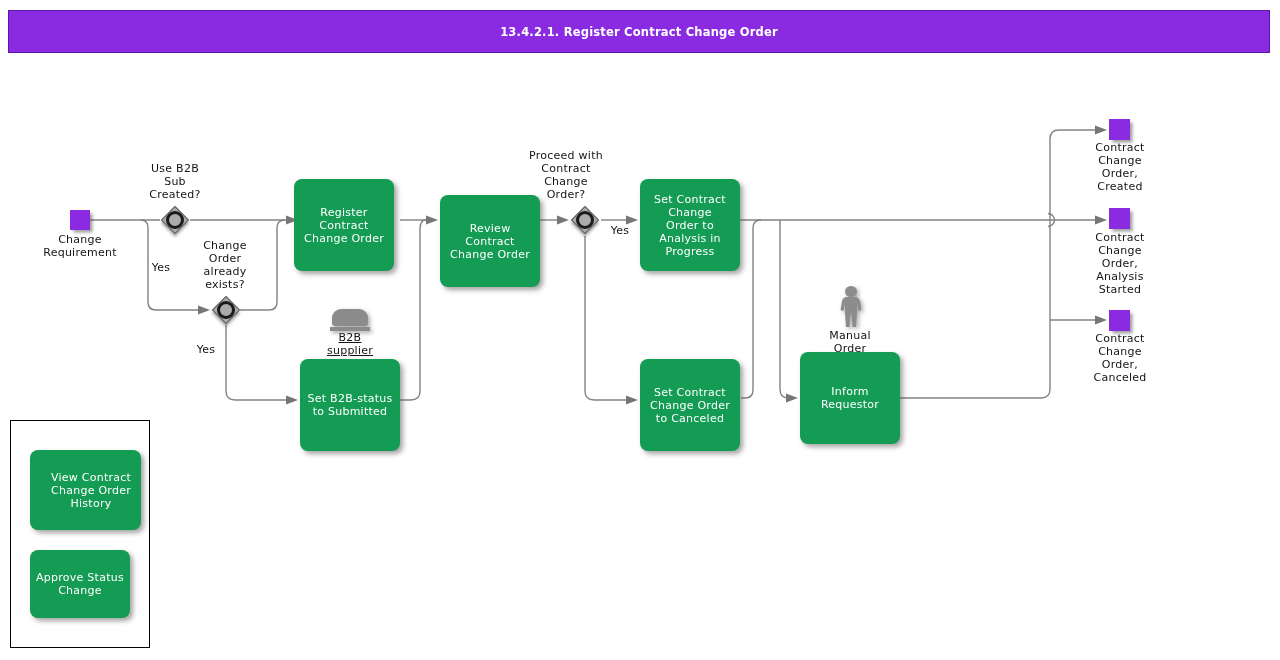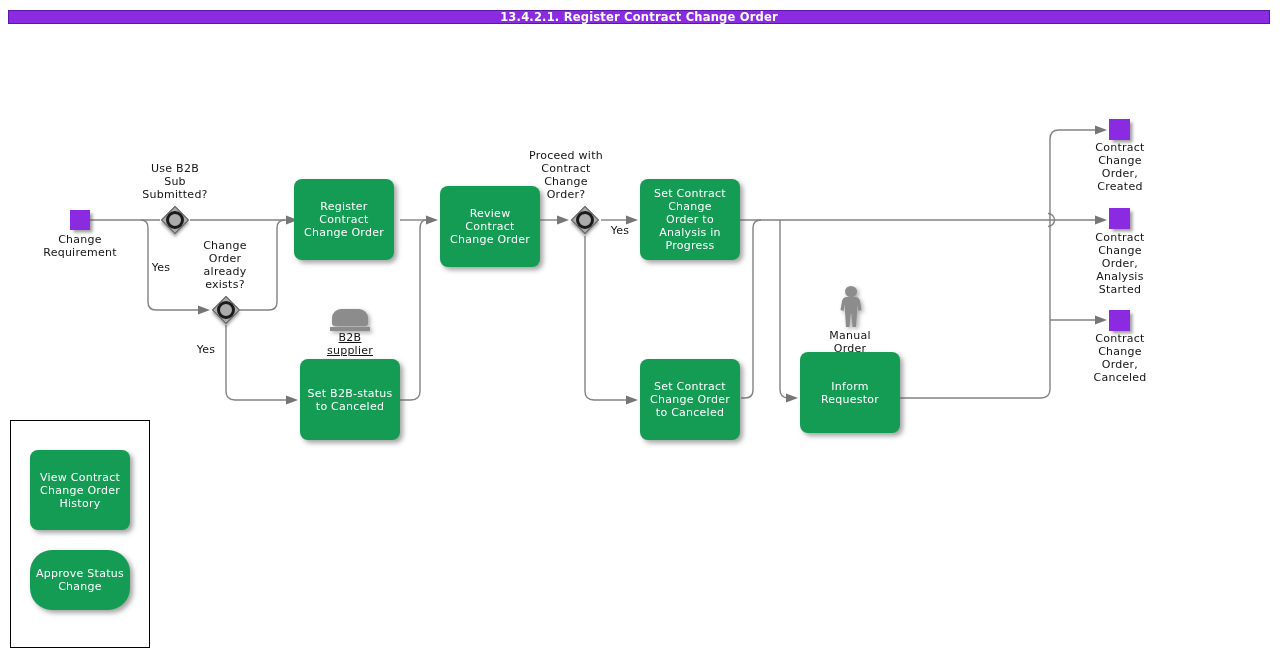--- a/index.html
+++ b/index.html
@@ -4,31 +4,31 @@
 <style>
   html,body{margin:0;padding:0;}
   body{
     width:1280px;height:660px;position:relative;background:#ffffff;
     font-family:"DejaVu Sans","Liberation Sans",sans-serif;
     overflow:hidden;
     --green:#149B54;--purple:#8A2BE2;--line:#828282;--arrow:#767676;
     --icon:#8C8C8C;--diamond:#ABABAB;
   }
   .banner{
-    position:absolute;left:8px;top:10px;width:1262px;height:14px;
+    position:absolute;left:8px;top:10px;width:1262px;height:43px;
     background:var(--purple);border:1px solid #5a18a8;box-sizing:border-box;
     color:#fff;font-weight:bold;font-size:11.5px;letter-spacing:.2px;
     display:flex;align-items:center;justify-content:center;
   }
   .lbl{
     position:absolute;font-size:11px;line-height:13px;color:#141414;
     text-align:center;white-space:pre;letter-spacing:.25px;
   }
   .activity{
-    position:absolute;width:100px;height:81px;background:var(--green);
+    position:absolute;width:100px;height:92px;background:var(--green);
     border-radius:8px;box-shadow:3px 3px 5px rgba(90,90,90,.55);
     color:#fff;font-size:11px;line-height:13px;letter-spacing:.25px;
     display:flex;align-items:center;justify-content:center;
     text-align:center;white-space:pre;
   }
   .event-square{
     position:absolute;width:21px;height:21px;background:var(--purple);
     box-shadow:2.5px 2.5px 3px rgba(80,80,80,.55);
   }
   .diamond{position:absolute;width:30px;height:30px;}
@@ -91,21 +91,21 @@
   <path d="M1050 320 H1095"></path>
   <polygon points="1107,320 1095,315.5 1095,324.5"></polygon>
 </svg>
 
 <div class="event-square" style="left:70px;top:210px;width:20px;height:20px;"></div>
 <div class="lbl" style="left:20px;top:233px;width:120px;">Change
 Requirement</div>
 
 <div class="lbl" style="left:125px;top:162px;width:100px;">Use B2B
 Sub
-Submitted?</div>
+Created?</div>
 <div class="diamond" style="left:160px;top:205px;">
   <div class="shape"></div>
   <div class="ring"></div>
 </div>
 <div class="lbl" style="left:141px;top:261px;width:40px;">Yes</div>
 
 <div class="lbl" style="left:175px;top:239px;width:100px;">Change
 Order
 already
 exists?</div>
@@ -121,30 +121,30 @@
 Order?</div>
 <div class="diamond" style="left:570px;top:205px;">
   <div class="shape"></div>
   <div class="ring"></div>
 </div>
 <div class="lbl" style="left:600px;top:224px;width:40px;">Yes</div>
 
 <div class="activity" style="left:294px;top:179px;">Register
 Contract
 Change Order</div>
-<div class="activity" style="left:440px;top:186px;">Review
+<div class="activity" style="left:440px;top:195px;">Review
 Contract
 Change Order</div>
 <div class="activity" style="left:640px;top:179px;">Set Contract
 Change
 Order to
 Analysis in
 Progress</div>
 <div class="activity" style="left:300px;top:359px;">Set B2B-status
-to Canceled</div>
+to Submitted</div>
 <div class="activity" style="left:640px;top:359px;">Set Contract
 Change Order
 to Canceled</div>
 <div class="activity" style="left:800px;top:352px;">Inform
 Requestor</div>
 
 <div class="hat" style="left:330px;top:309px;">
   <div class="dome"></div>
   <div class="brim"></div>
 </div>
@@ -173,17 +173,17 @@
 Analysis
 Started</div>
 
 <div class="event-square" style="left:1109px;top:310px;"></div>
 <div class="lbl" style="left:1075px;top:332px;width:90px;">Contract
 Change
 Order,
 Canceled</div>
 
 <div class="panel-frame"></div>
-<div class="activity" style="left:30px;top:450px;height:80px;">View Contract
+<div class="activity" style="left:30px;top:450px;height:80px;padding-left:11px;">View Contract
 Change Order
 History</div>
-<div class="activity" style="left:30px;top:550px;height:60px;border-radius:22px;">Approve Status
+<div class="activity" style="left:30px;top:550px;height:68px;">Approve Status
 Change</div>
 
 </body></html>

